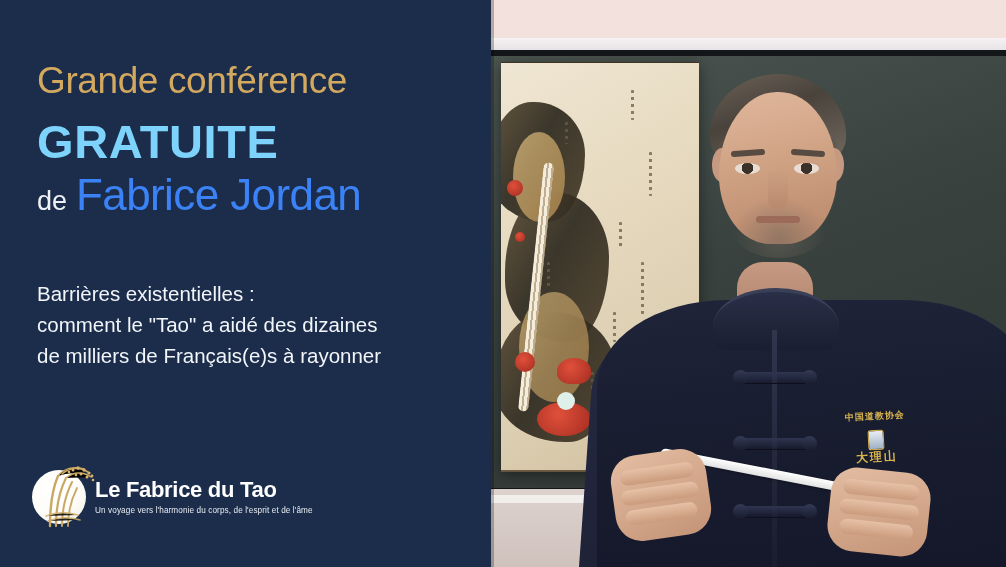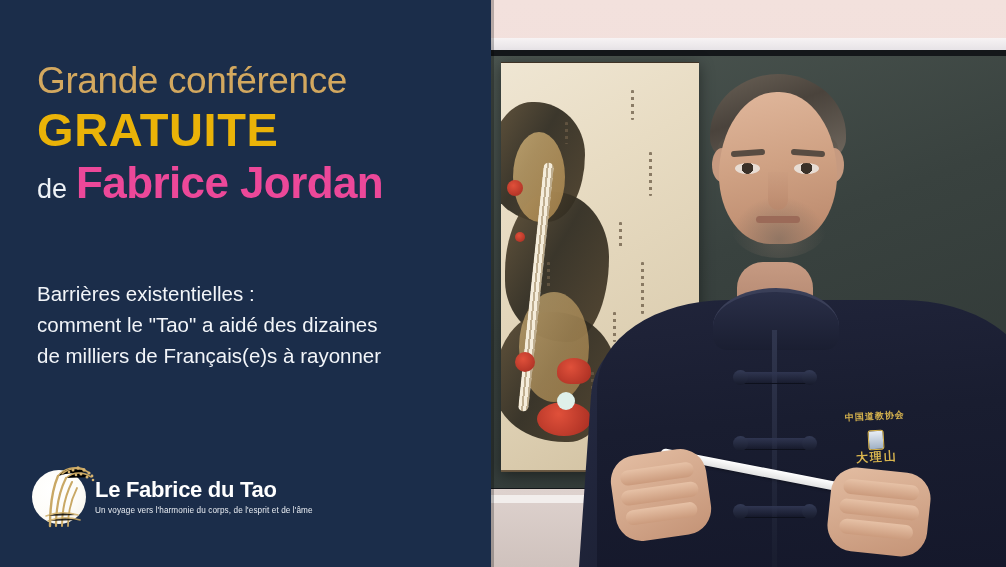--- a/index.html
+++ b/index.html
@@ -15,33 +15,33 @@
   .left-panel{
     position:absolute; left:0; top:0; width:491px; height:567px;
     background:#1b2d4a; z-index:5; overflow:hidden;
   }
   .headline-block{ position:absolute; left:37px; top:62px; width:440px; }
   .kicker{
     font-size:37px; line-height:1.03; color:#d3a85f;
     font-weight:400; letter-spacing:-0.4px; white-space:nowrap;
   }
   .gratuite{
-    font-size:47px; line-height:1.12; color:#eab308;
+    font-size:47px; line-height:1.12; color:#7dd3fc;
     font-weight:700; letter-spacing:0.6px; white-space:nowrap;
-    margin-top:4px;
+    margin-top:16px;
   }
   .presenter{
     margin-top:1px; white-space:nowrap; color:#ffffff;
     display:flex; align-items:baseline;
   }
   .presenter .de{
     font-size:27px; font-weight:400; color:#eef2f7; letter-spacing:0px;
   }
   .presenter .nm{
-    font-size:44px; font-weight:700; color:#ec4899;
+    font-size:44px; font-weight:400; color:#3b82f6;
     letter-spacing:-0.6px; margin-left:9px;
   }
 
   .subtitle{
     position:absolute; left:37px; top:278px; width:435px;
     font-size:20.5px; line-height:1.52; color:#f2f5f9; font-weight:400;
   }
   .subtitle div{ white-space:nowrap; }
 
   

